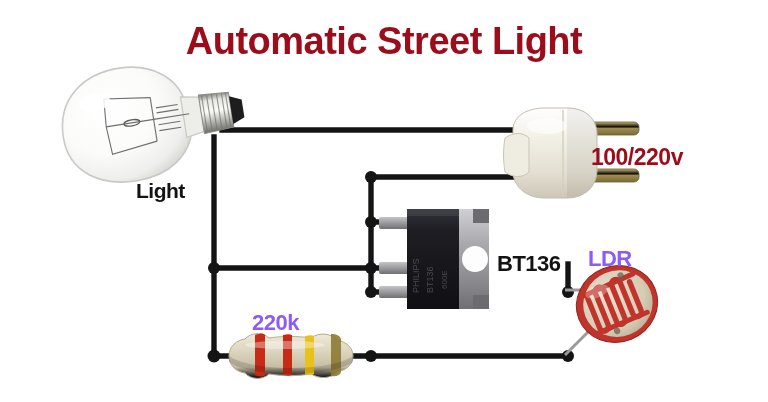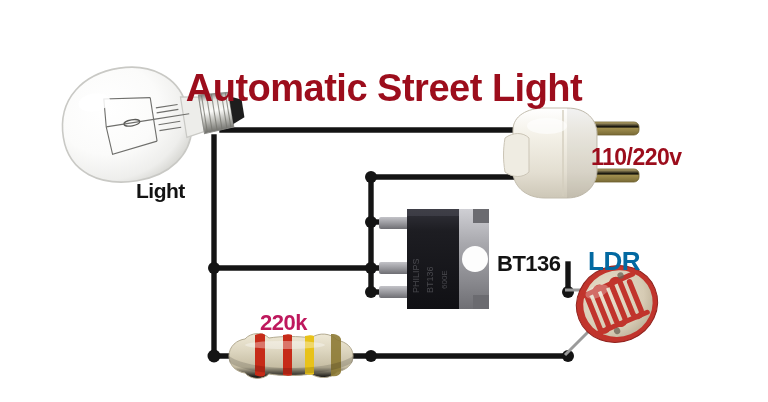--- a/index.html
+++ b/index.html
@@ -262,27 +262,27 @@
         <path d="M 14 -18 C 19 -19, 21 -19, 23 -18 L 23 20 C 21 21, 19 21, 14 20 Z" fill="#e8c21a"></path>
         <path d="M 40 -20 C 46 -20, 49 -18, 50 -15 L 50 18 C 49 21, 46 23, 40 22 Z" fill="#8d7a34" opacity="0.9"></path>
       </g>
 
       <path d="M -62 8 C -40 24, 40 24, 62 8 L 62 2 C 40 18, -40 18, -62 2 Z" fill="#000000" opacity="0.14"></path>
       <ellipse cx="-6" cy="-9" rx="40" ry="4" fill="#ffffff" opacity="0.35"></ellipse>
     </g>
 
   </svg>
 
-  <div style="position:absolute; left:0; top:22px; width:768px; text-align:center;margin-top:47px;">
+  <div style="position:absolute; left:0; top:22px; width:768px; text-align:center;">
     <span class="ttl" style="color:#9c0d1c; font-size:38px; line-height:1;">Automatic Street Light</span>
   </div>
 
   <div class="ttl" style="position:absolute; left:136px; top:179px; color:#131313; font-size:21px;">Light</div>
 
-  <div class="ttl" style="position:absolute; left:591px; top:144px; color:#9c0d1c; font-size:23px;">110/220v</div>
+  <div class="ttl" style="position:absolute; left:591px; top:144px; color:#9c0d1c; font-size:23px;">100/220v</div>
 
   <div class="ttl" style="position:absolute; left:497px; top:251px; color:#131313; font-size:22px;">BT136</div>
 
-  <div class="ttl" style="position:absolute; left:588px; top:246px; color:#0369a1; font-size:26px;">LDR</div>
-
-  <div class="ttl" style="position:absolute; left:260px; top:310px; color:#be185d; font-size:22px;">220k</div>
+  <div class="ttl" style="position:absolute; left:588px; top:246px; color:#8b5cf6; font-size:22px;">LDR</div>
+
+  <div class="ttl" style="position:absolute; left:252px; top:310px; color:#8b5cf6; font-size:22px;">220k</div>
 
 </div>
 
 </body></html>

